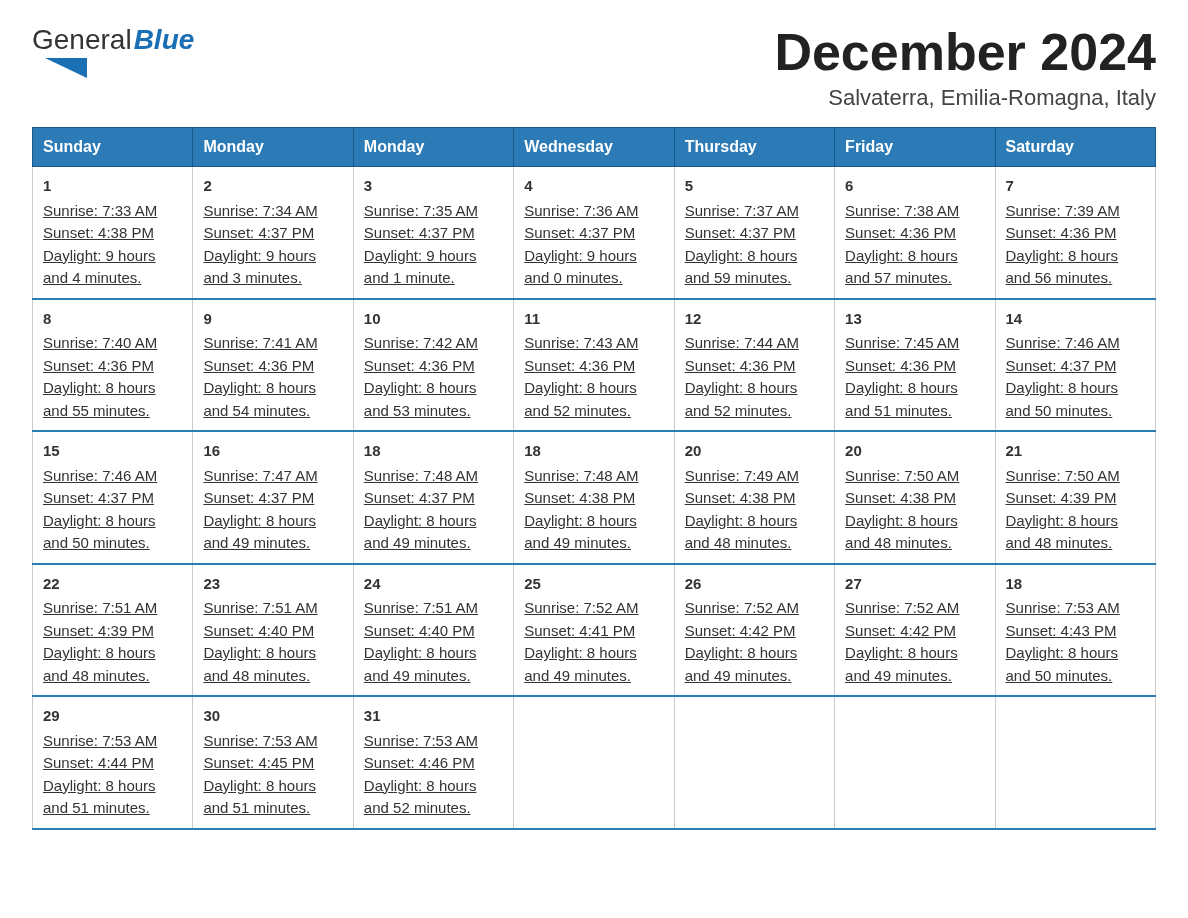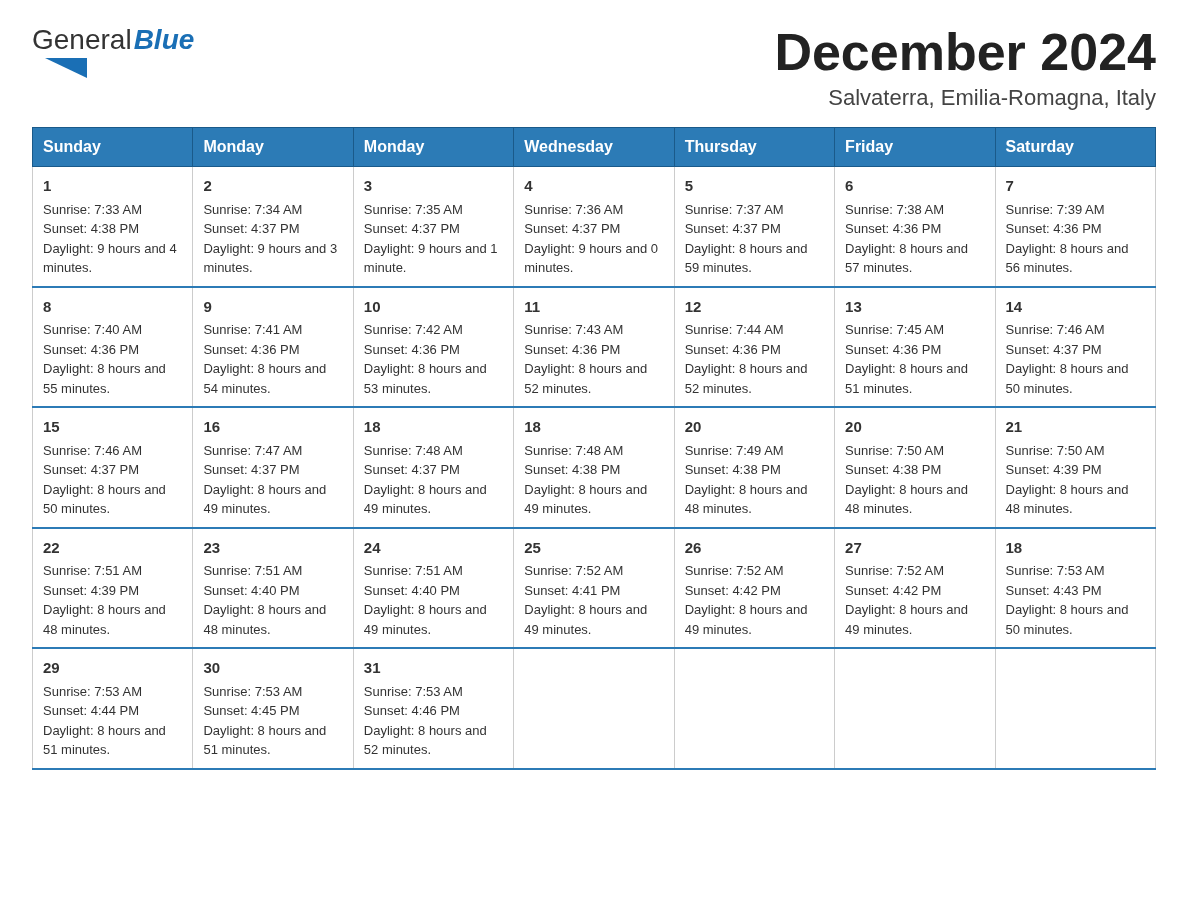--- a/index.html
+++ b/index.html
@@ -64,23 +64,24 @@
     .calendar-table tbody tr td.empty {
       background: #fff;
     }
     .day-num {
       font-size: 15px;
       font-weight: bold;
       display: block;
       margin-bottom: 2px;
     }
     .day-detail {
-      font-size: 13px;
+      font-size: 15px;
       color: #333;
       line-height: 1.5;
+      text-decoration: underline;
     }
     .calendar-table tbody tr:last-child td {
       border-bottom: 2px solid #2c7bb6;
     }
   </style>
 </head>
 <body>
 
 <div class="header-top">
   <div class="logo">

